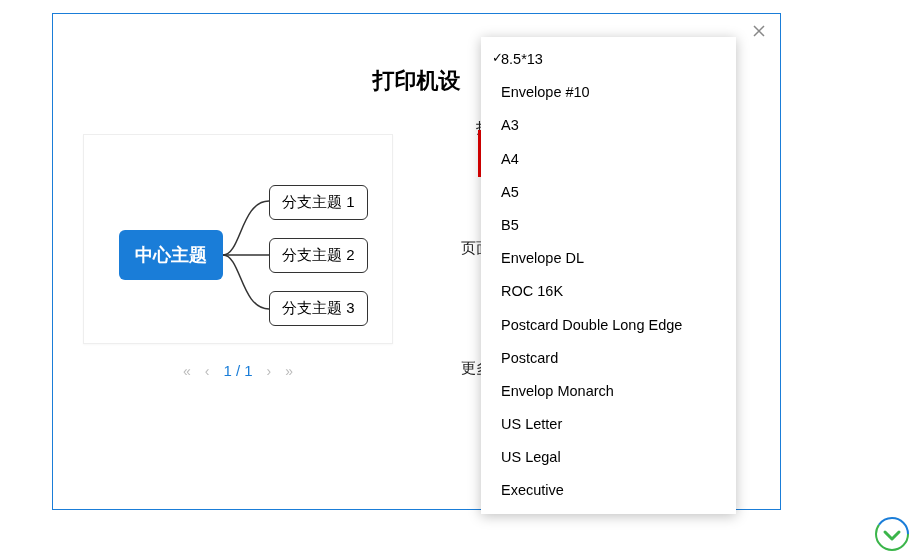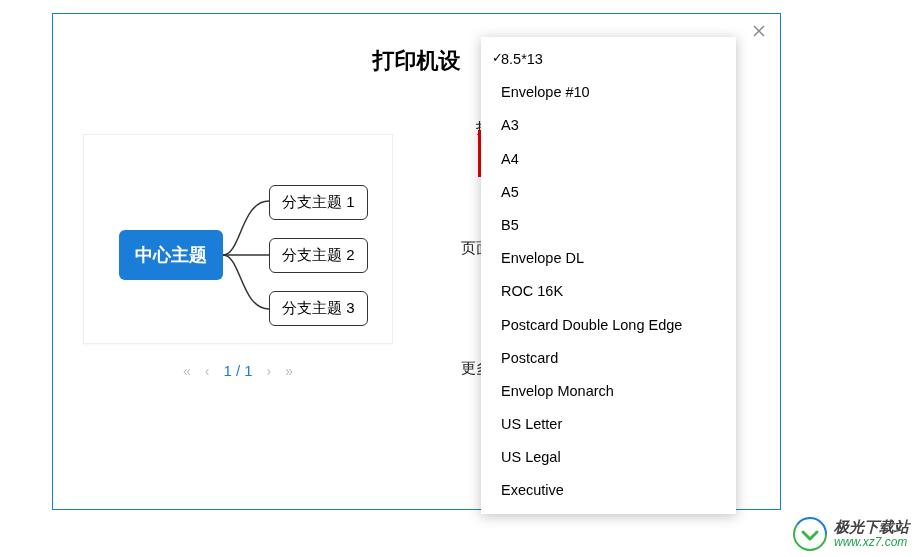--- a/index.html
+++ b/index.html
@@ -23,21 +23,21 @@
   width: 18px; height: 18px;
   cursor: pointer;
   color: #888;
   display: flex; align-items: center; justify-content: center;
 }
 .close-btn svg { width: 12px; height: 12px; }
 .dialog-title {
   text-align: center;
   font-size: 22px;
   font-weight: 700;
-  margin-top: 32px;
+  margin-top: 52px;
   color: #000;
 }
 .left-pane {
   position: absolute;
   left: 30px; top: 120px;
   width: 310px;
 }
 .preview-card {
   width: 310px; height: 210px;
   border: 1px solid #eee;
@@ -224,17 +224,13 @@
 
 <div class="red-box b1"></div>
 <div class="red-box b2"></div>
 
 <div class="watermark">
   <svg class="wm-logo" viewBox="0 0 34 34">
     <circle cx="17" cy="17" r="16" fill="none" stroke="#3bb54a" stroke-width="2" stroke-dasharray="60 40"></circle>
     <circle cx="17" cy="17" r="16" fill="none" stroke="#1a7dd8" stroke-width="2" stroke-dasharray="40 60" stroke-dashoffset="-60"></circle>
     <path d="M10 15 L17 22 L24 15" stroke="#3bb54a" stroke-width="3" fill="none" stroke-linecap="round" stroke-linejoin="round"></path>
   </svg>
-  <div class="wm-text">
-    <span class="wm-cn">极光下载站</span>
-    <span class="wm-url">www.xz7.com</span>
-  </div>
 </div>
 
 </body></html>

